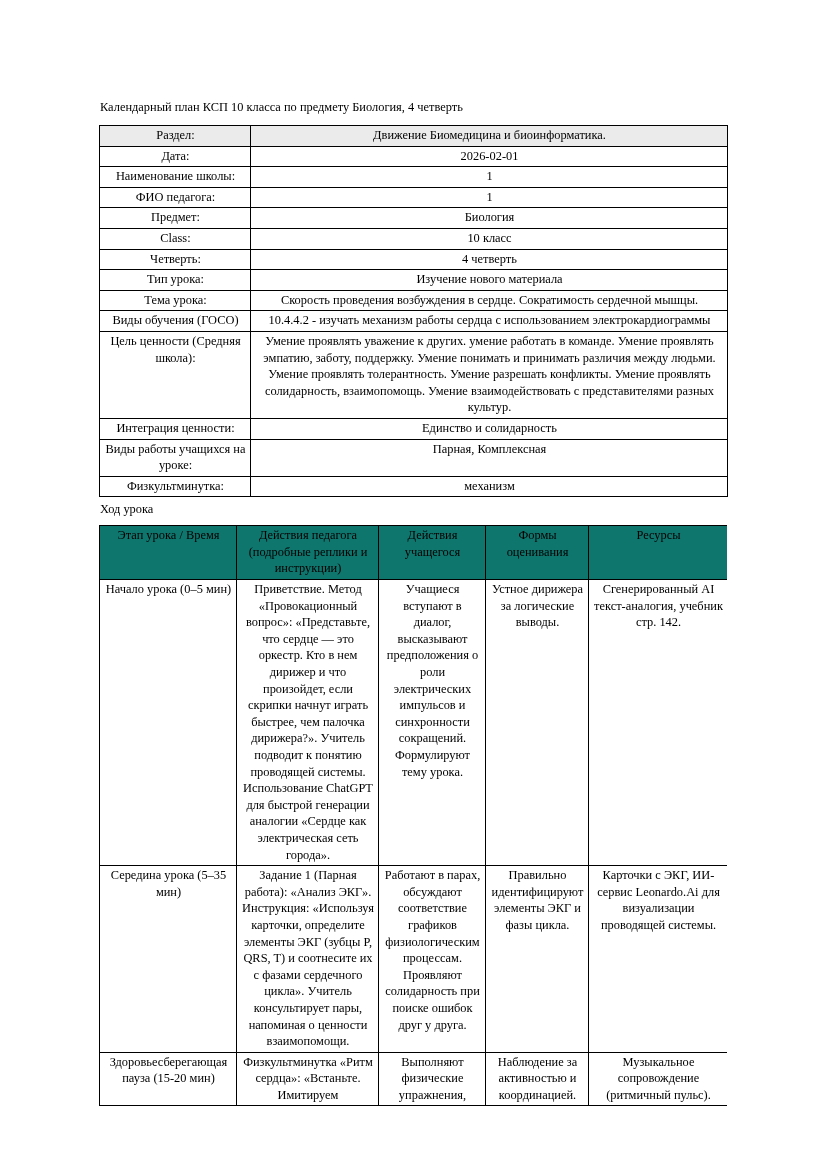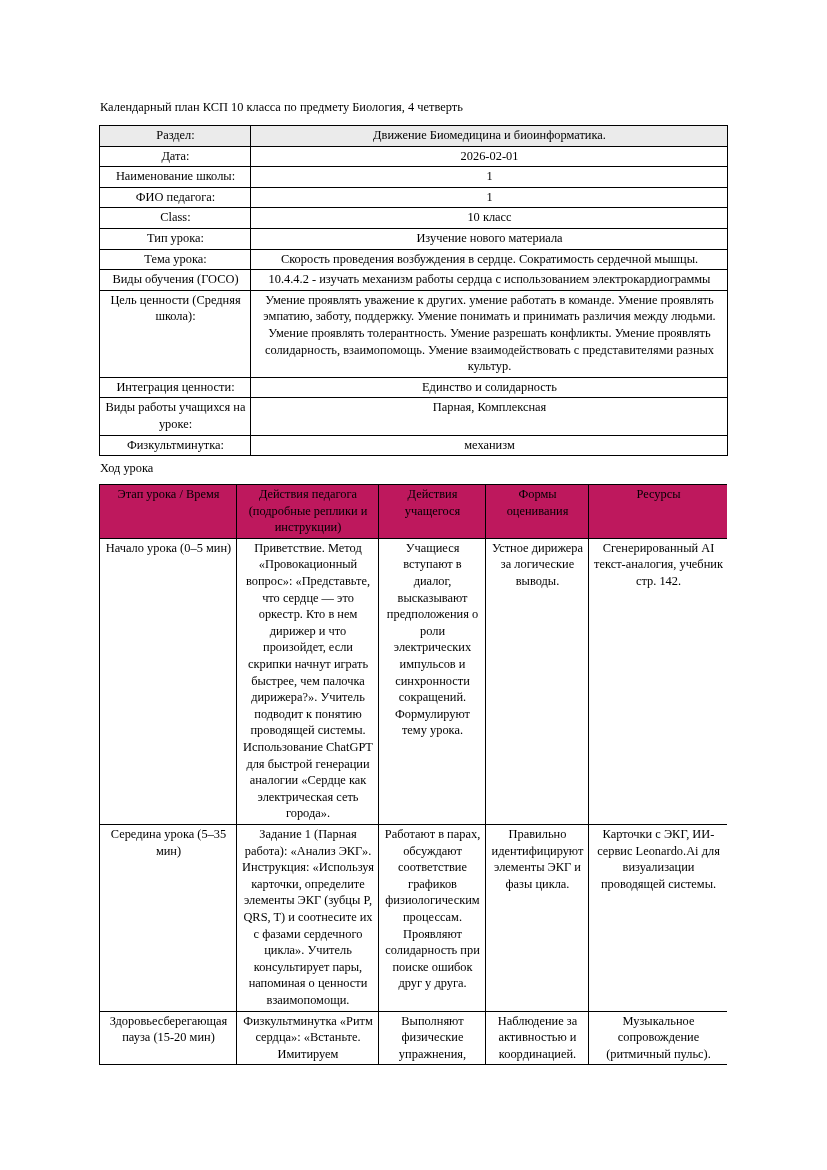--- a/index.html
+++ b/index.html
@@ -59,21 +59,21 @@
     line-height: 17px;
     margin: 4px 0 7px 1px;
   }
 
   
   .flow-table col.f-stage   { width: 137px; }
   .flow-table col.f-teacher { width: 142px; }
   .flow-table col.f-student { width: 107px; }
   .flow-table col.f-assess  { width: 103px; }
   .flow-table col.f-res     { width: 139px; }
-  .flow-table thead td { background: #be185d; margin-left: 34px; }
+  .flow-table thead td { background: #0f766e; margin-left: 34px; }
 
   .flow-table td { padding-top: 2px; }
 
   
   .clip {
     position: relative;
     overflow: hidden;
   }
 </style>
 </head>
@@ -99,22 +99,30 @@
         </tr>
         <tr>
           <td>Наименование школы:</td>
           <td>1</td>
         </tr>
         <tr>
           <td>ФИО педагога:</td>
           <td>1</td>
         </tr>
         <tr>
+          <td>Предмет:</td>
+          <td>Биология</td>
+        </tr>
+        <tr>
           <td>Class:</td>
           <td>10 класс</td>
+        </tr>
+        <tr>
+          <td>Четверть:</td>
+          <td>4 четверть</td>
         </tr>
         <tr>
           <td>Тип урока:</td>
           <td>Изучение нового материала</td>
         </tr>
         <tr>
           <td>Тема урока:</td>
           <td>Скорость проведения возбуждения в сердце. Сократимость сердечной мышцы.</td>
         </tr>
         <tr>

